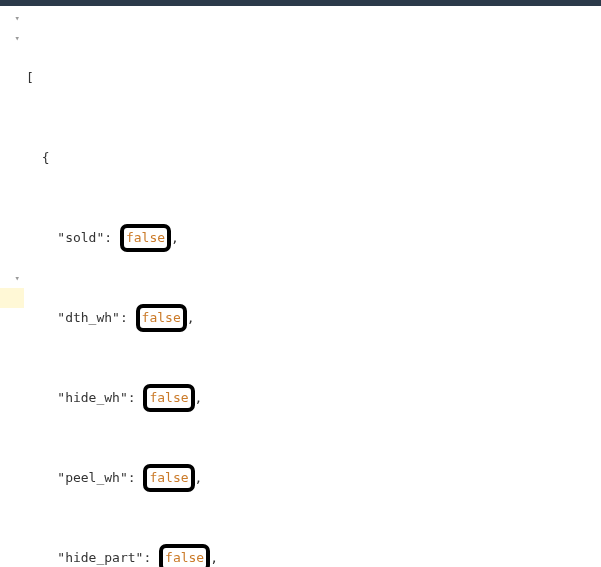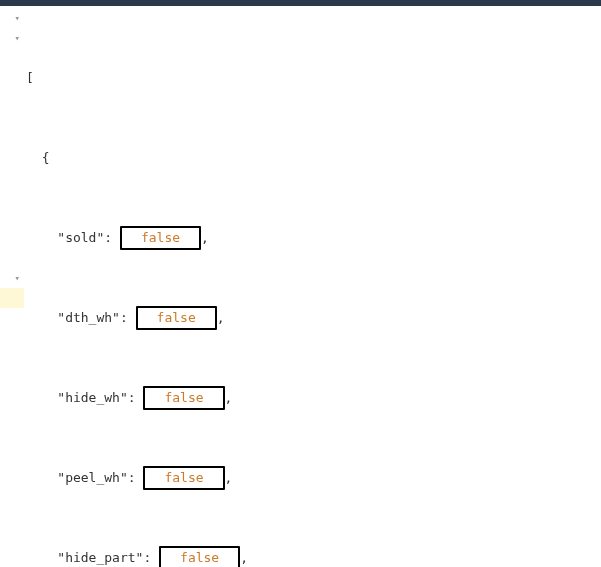--- a/index.html
+++ b/index.html
@@ -58,23 +58,23 @@
   }
   .line {
     height: 20px;
     display: flex;
     align-items: center;
   }
   .punc { color: #333; }
   .key { color: #333; }
   .bool-false {
     color: #cb7b2a;
-    border: 2px solid #000000;
-    padding: 0 19px;
-    border-radius: 1px;
+    border: 4px solid #000000;
+    padding: 0 2px;
+    border-radius: 7px;
   }
   .ind { display:inline-block; }
 </style>
 </head>
 <body>
 
 <div class="titlebar"></div>
 <div class="editor">
   <div class="gutter">
     <div class="gutter-cell">

